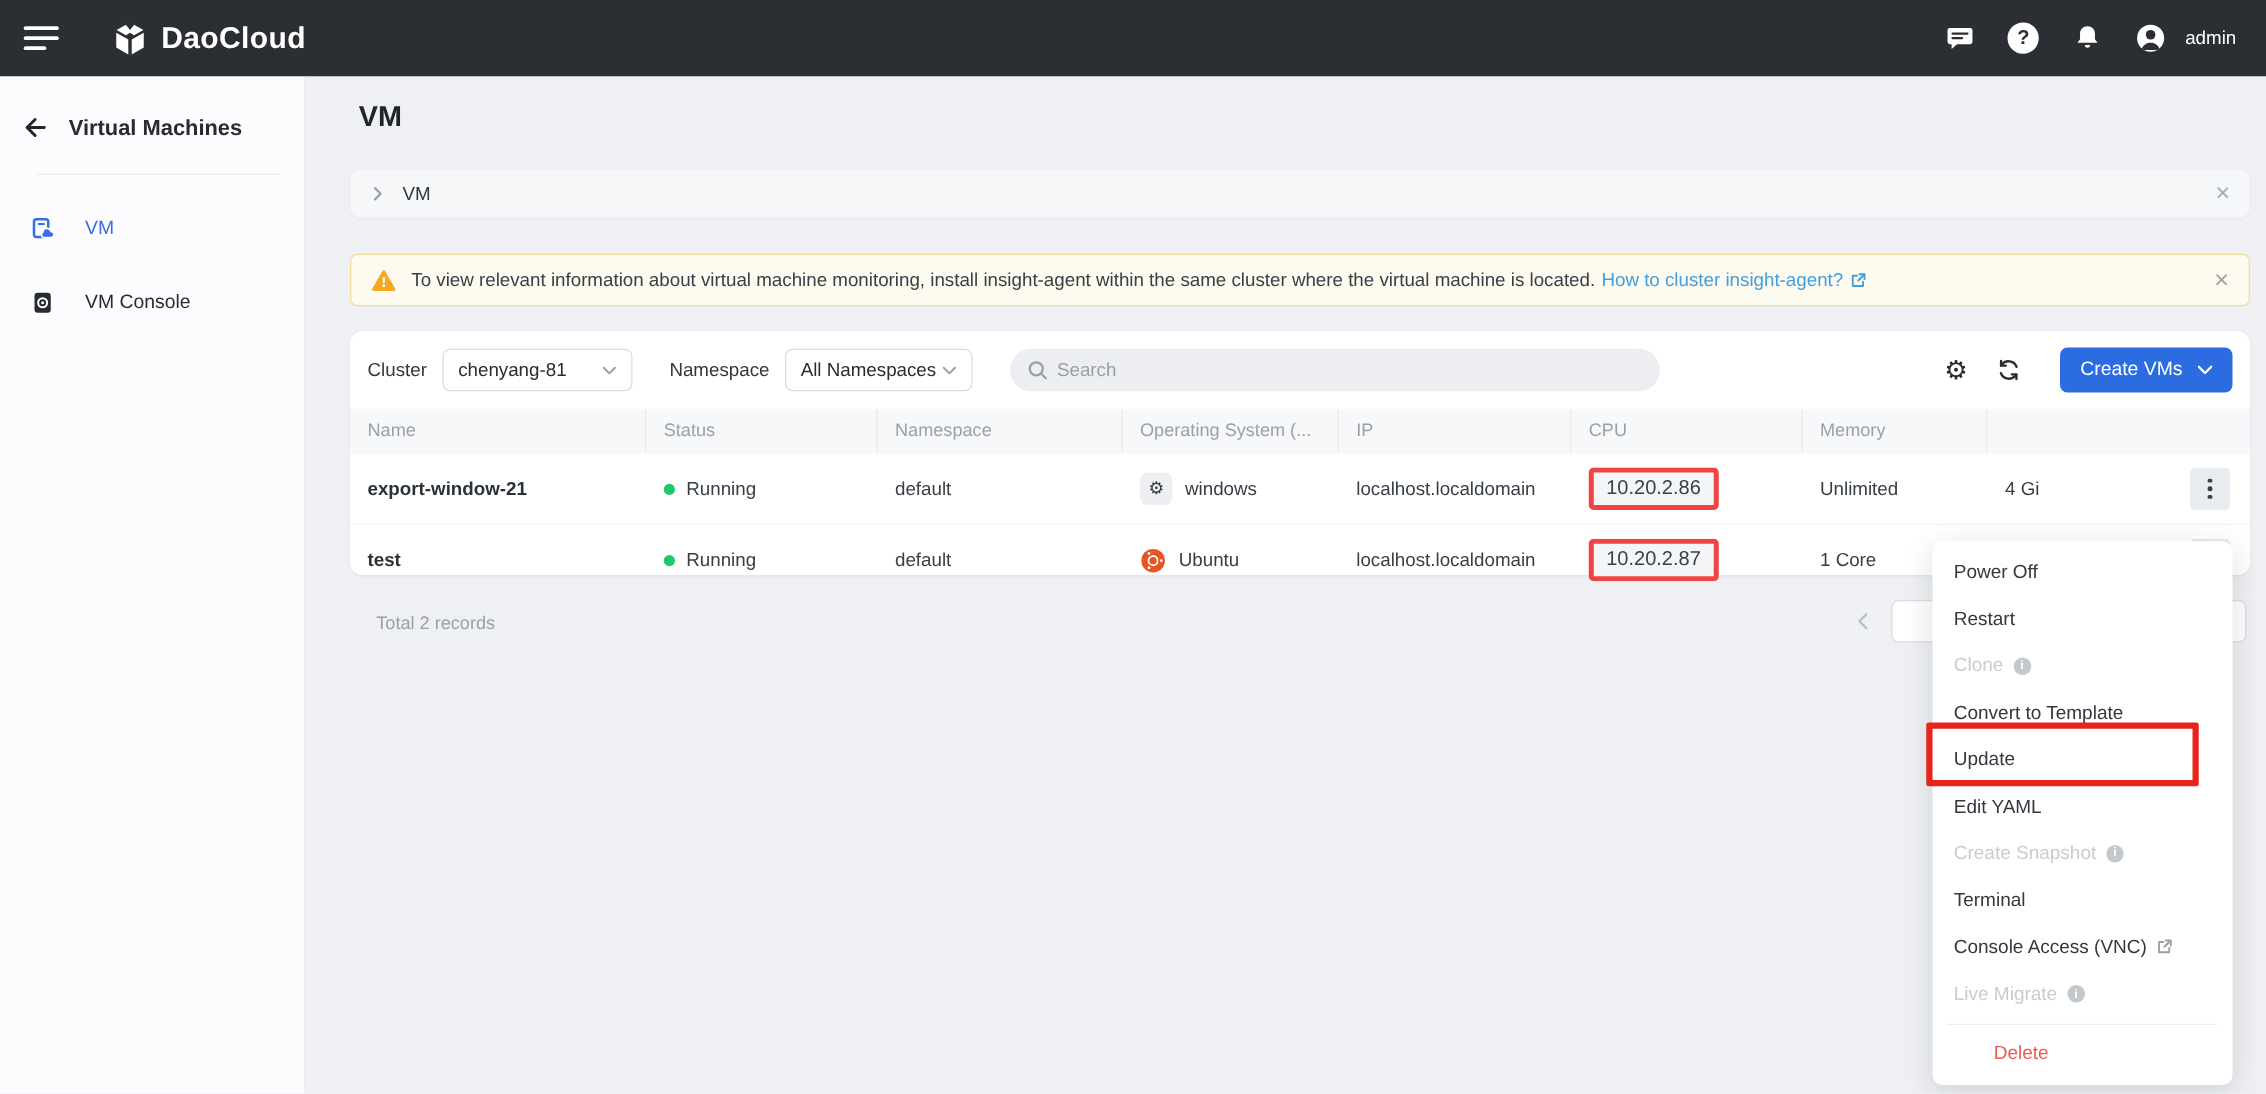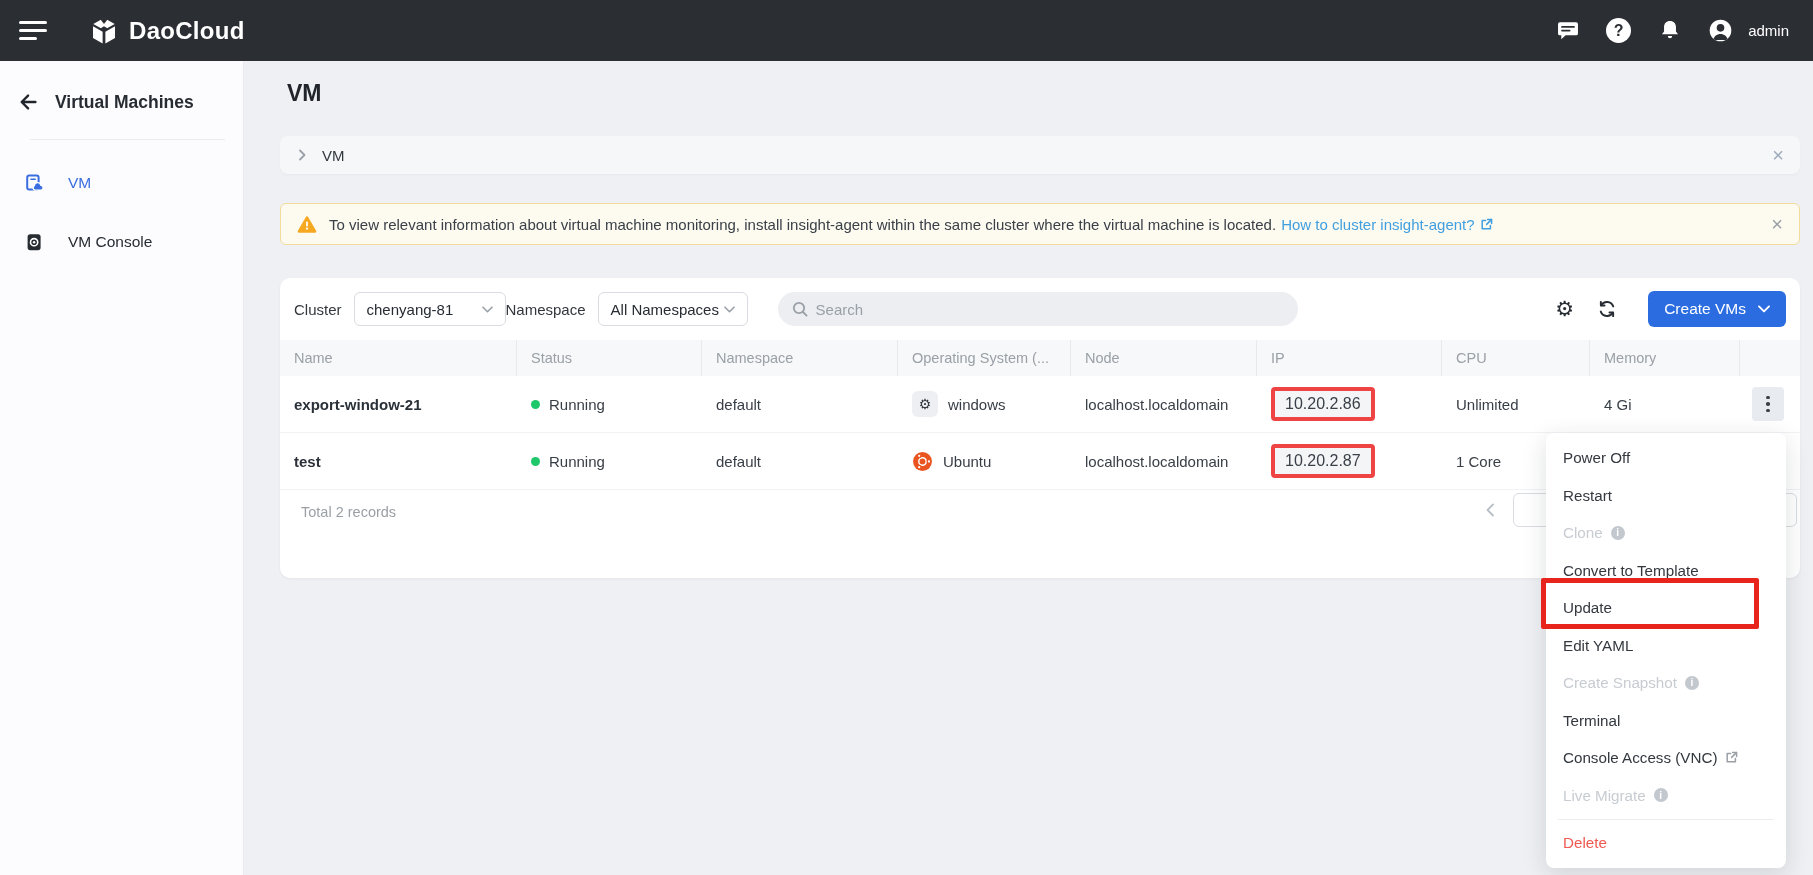--- a/index.html
+++ b/index.html
@@ -39,27 +39,27 @@
   .bar-close { margin-left:auto; color:#9daabb; font-size:20px; line-height:1; cursor:pointer; }
   .bar-close::after { content:"×"; }
 
   .banner { position:absolute; top:142px; left:36px; width:1520px; height:42px; background:#fdfaf0; border:1px solid #f3dc9c; border-radius:6px; display:flex; align-items:center; padding:0 16px; }
   .banner-text { font-size:15px; color:#3a4048; margin-left:12px; }
   .banner-link { font-size:15px; color:#419fdf; margin-left:5px; text-decoration:none; display:inline-flex; align-items:center; gap:5px; cursor:pointer; }
   .banner-close { margin-left:auto; color:#9aa0a6; font-size:20px; line-height:1; cursor:pointer; }
   .banner-close::after { content:"×"; }
 
   
-  .card { position:absolute; top:217px; left:36px; width:1520px; height:300px; background:#fff; border-radius:10px; box-shadow:0 1px 3px rgba(40,46,54,.05); }
+  .card { position:absolute; top:204px; left:36px; width:1520px; height:195px; background:#fff; border-radius:10px; box-shadow:0 1px 3px rgba(40,46,54,.05); }
 
   .filter-row { display:flex; align-items:center; height:62px; padding:0 14px; }
   .filter-label { font-size:15px; color:#32373d; margin-right:12px; }
   .select-box { height:34px; background:#fff; border:1px solid #d9dce0; border-radius:6px; display:flex; align-items:center; padding:0 12px; font-size:15px; color:#272c33; cursor:pointer; }
   .select-box .sel-val { flex:1; }
-  .sel-cluster { width:152px; }
+  .sel-cluster { width:152px; margin-right:30px; }
   .sel-namespace { width:150px; margin-right:30px; }
   .search-box { width:520px; height:34px; background:#eceef1; border-radius:17px; display:flex; align-items:center; padding:0 14px; }
   .search-box input { border:none; outline:none; background:transparent; font-size:15px; color:#32373d; margin-left:8px; width:100%; font-family:inherit; }
   .search-box input::placeholder { color:#9aa0a8; }
   .toolbar-icons { margin-left:auto; display:flex; align-items:center; gap:22px; }
   .uni-icon { font-family:"DejaVu Sans", sans-serif; }
   .gear-btn { font-size:21px; color:#272c33; cursor:pointer; line-height:1; }
   .refresh-btn { cursor:pointer; display:flex; }
   .create-btn { margin-left:8px; height:36px; background:#2b6de0; color:#fff; border:none; border-radius:6px; font-size:15.5px; font-family:inherit; display:flex; align-items:center; gap:12px; padding:0 16px; cursor:pointer; }
 
@@ -80,21 +80,21 @@
 
   .card-footer { position:relative; height:45px; }
   .total-text { position:absolute; left:21px; top:0; line-height:45px; font-size:14.5px; color:#9aa0a6; }
   .pg-prev { position:absolute; left:1205px; top:13px; color:#b9bfc6; display:flex; cursor:pointer; }
   .pg-box { position:absolute; left:1233px; top:3px; width:284px; height:34px; background:#fff; border:1px solid #d9dce0; border-radius:6px; display:flex; align-items:center; justify-content:flex-end; padding-right:13px; cursor:pointer; }
 
   
   .ctx-menu { position:absolute; left:1546px; top:433px; width:240px; background:#fff; border-radius:8px; box-shadow:0 6px 24px rgba(31,35,41,.14); padding:6px 0; z-index:40; }
   .menu-item { height:37.5px; display:flex; align-items:center; gap:8px; padding:0 17px; font-size:15.2px; color:#33383f; cursor:pointer; white-space:nowrap; }
   .menu-item.disabled { color:#c7ccd2; cursor:not-allowed; }
-  .menu-item.danger { color:#ee5a52; }
+  .menu-item.danger { color:#ee5a52;margin-left:32px; }
   .menu-divider { height:1px; background:#ebedf0; margin:5px 12px 4px 12px; }
   .info-badge { width:14px; height:14px; border-radius:50%; background:#c3c8cf; color:#fff; font-size:10px; font-weight:700; display:inline-flex; align-items:center; justify-content:center; flex:none; }
   .info-badge::after { content:"i"; font-style:normal; }
   .ext-ic { display:inline-flex; color:#9aa0a6; }
 
   .annotation-box { position:absolute; left:1541px; top:578px; width:208px; height:41px; border:5px solid #e8251d; border-radius:2px; box-sizing:content-box; z-index:50; pointer-events:none; }
 
   svg { display:block; }
 </style>
 </head>
@@ -272,21 +272,20 @@
           </button>
         </div>
       </div>
 
       <div class="tbl">
         <div class="tbl-row tbl-head">
           <div class="th">Name</div>
           <div class="th">Status</div>
           <div class="th">Namespace</div>
           <div class="th">Operating System (...</div>
-          <div class="th">Node</div>
           <div class="th">IP</div>
           <div class="th">CPU</div>
           <div class="th">Memory</div>
           <div class="th"></div>
         </div>
 
         <div class="tbl-row tbl-body-row">
           <div class="td vm-name">export-window-21</div>
           <div class="td">
             <span class="status-dot"></span>

